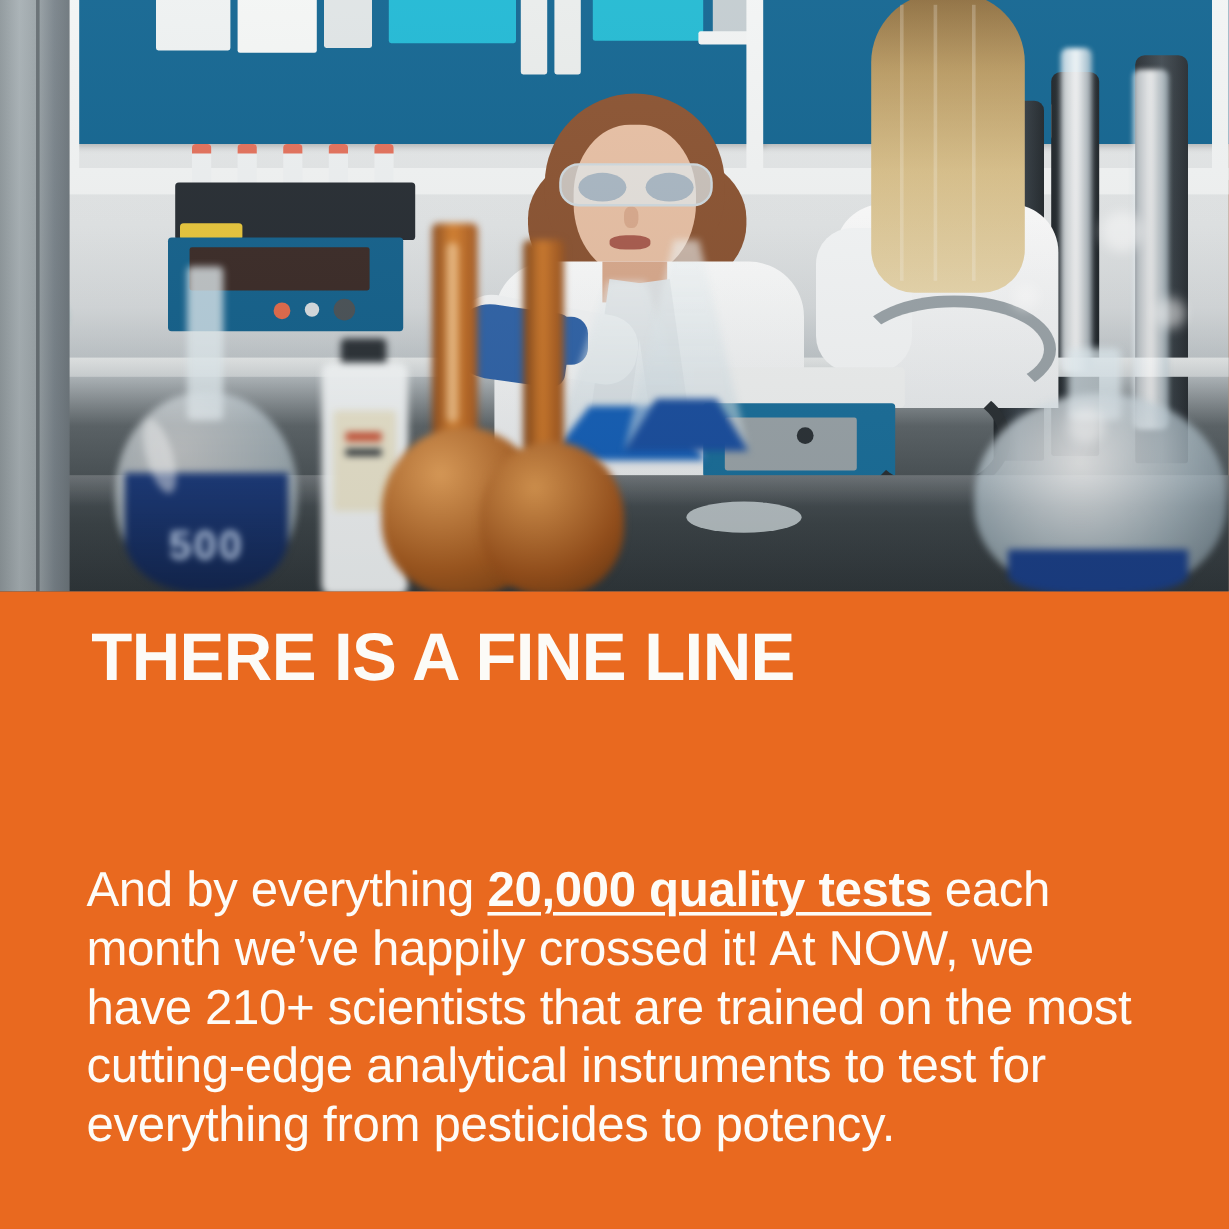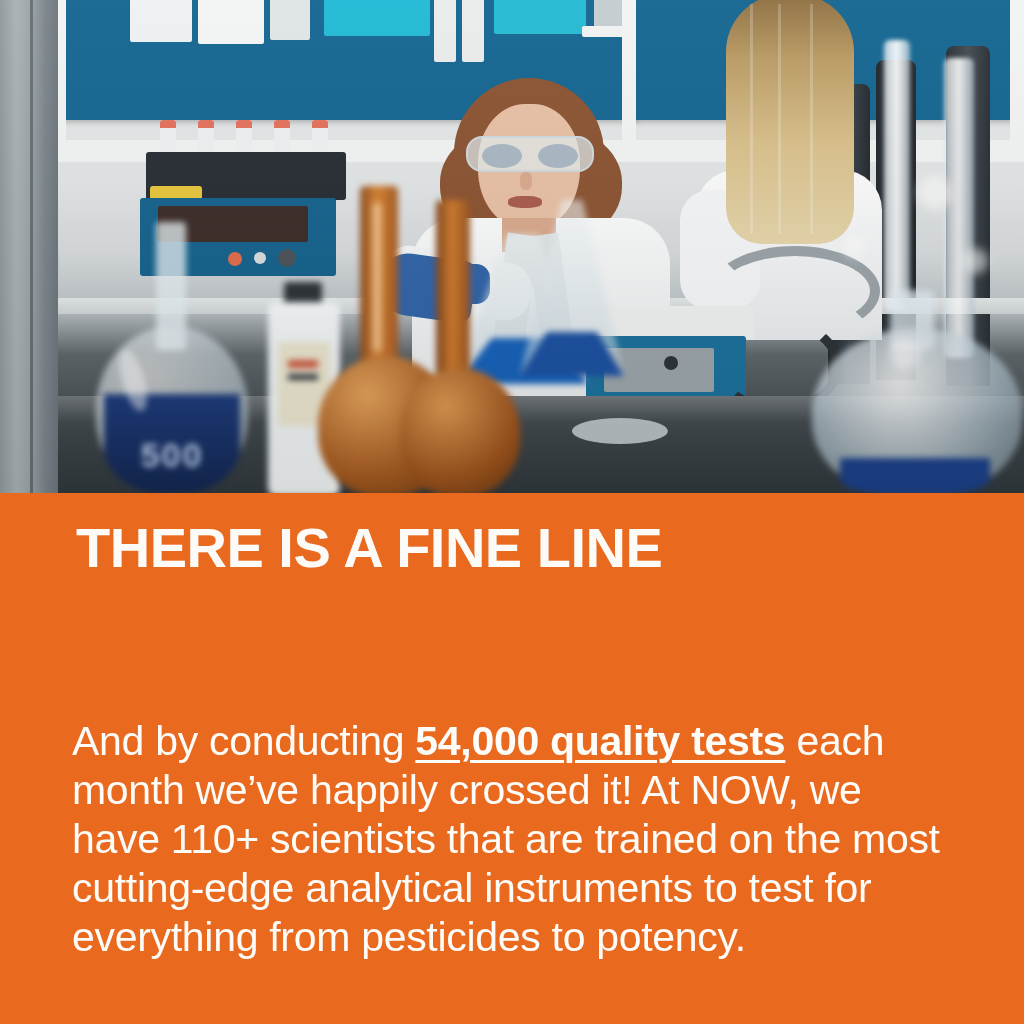--- a/index.html
+++ b/index.html
@@ -472,17 +472,17 @@
     <div class="doorcol"></div>
     <div class="softness"></div>
   </div>
 
   <div id="panel">
 
     <h1 id="headline">
       <span class="hl-line">THERE IS A FINE LINE</span>
     </h1>
 
-    <p id="body"><span>And by conducting </span><span class="hi">54,000 quality tests</span><span> each month we’ve happily crossed it! At NOW, we have 110+ scientists that are trained on the most cutting-edge analytical instruments to test for everything from pesticides to potency.</span></p>
+    <p id="body"><span>And by everything </span><span class="hi">20,000 quality tests</span><span> each month we’ve happily crossed it! At NOW, we have 210+ scientists that are trained on the most cutting-edge analytical instruments to test for everything from pesticides to potency.</span></p>
 
   </div>
 
 </div>
 
 </body></html>

